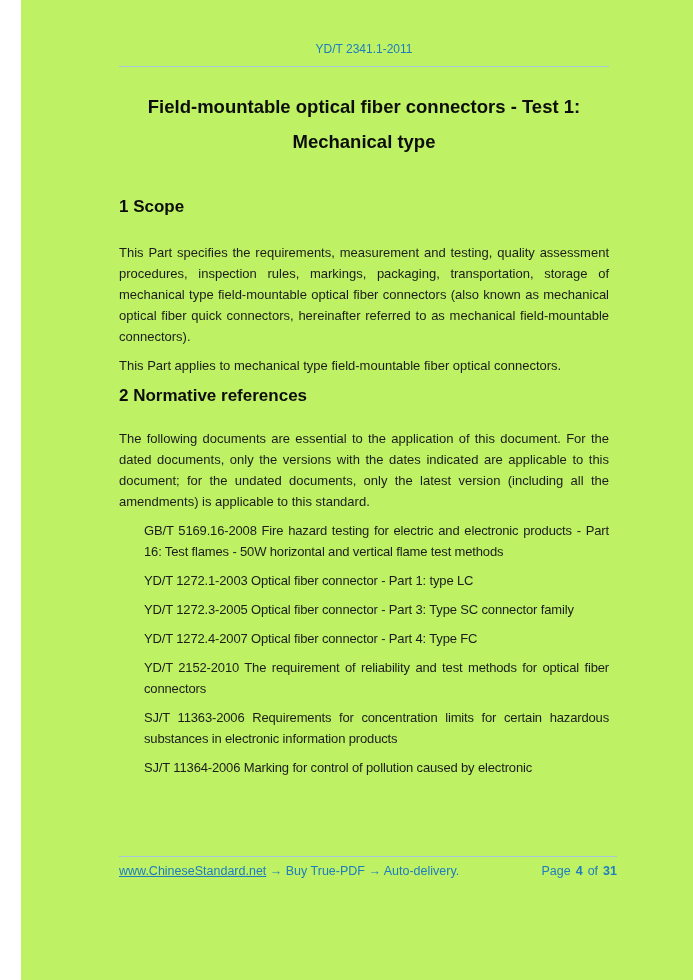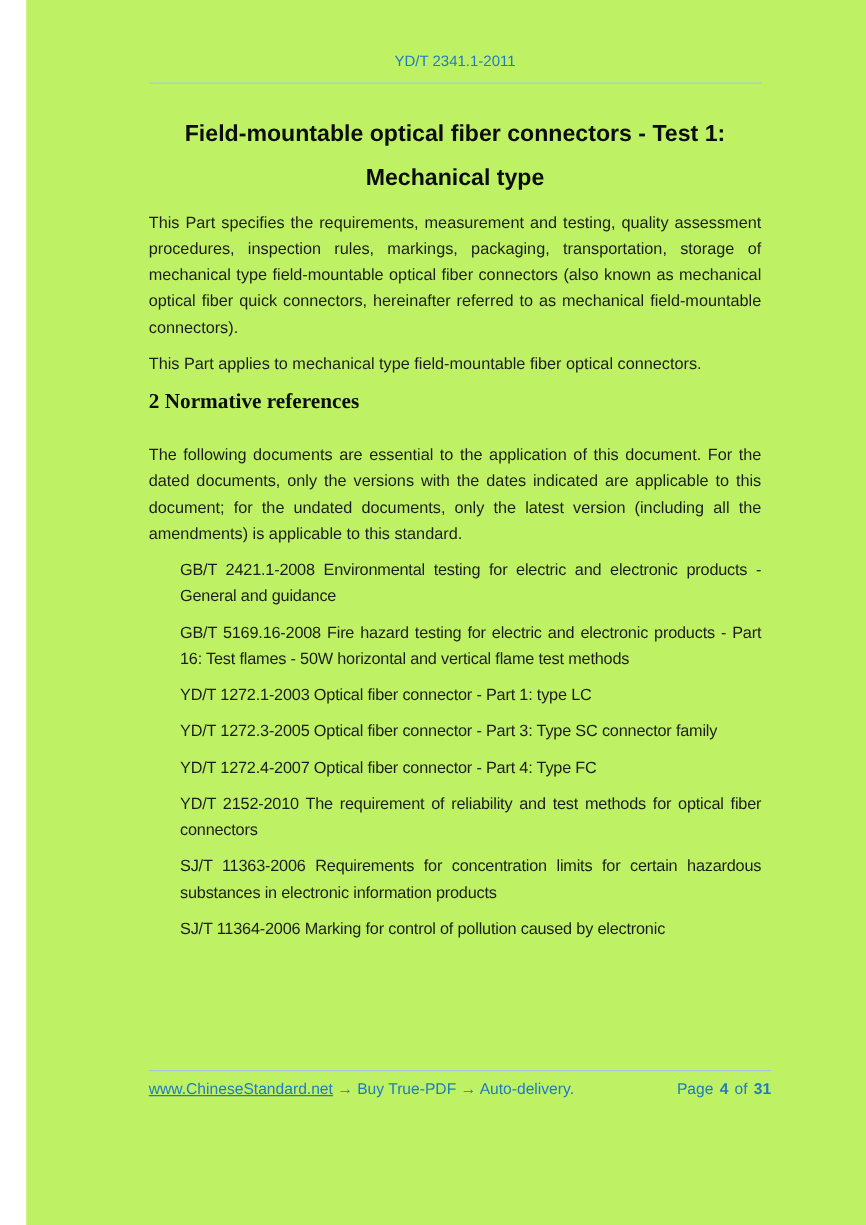--- a/index.html
+++ b/index.html
@@ -43,21 +43,21 @@
     color: #0d0d0d;
   }
 
   h2.section-heading {
     font-size: 17px;
     font-weight: bold;
     line-height: 20px;
     color: #0d0d0d;
   }
   h2.heading-scope { margin: 38px 0 25px 0; }
-  h2.heading-normative { margin: 10px 0 22px 0; font-family: Liberation Serif, serif; }
+  h2.heading-normative { margin: 10px 0 22px 0; }
 
   p.body {
     font-size: 13px;
     line-height: 21px;
     text-align: justify;
     margin: 8px 0;
     color: var(--text);
   }
 
   .refs {
@@ -96,30 +96,30 @@
   <div class="content">
 
     <div class="doc-number">YD/T 2341.1-2011</div>
     <div class="header-rule"></div>
 
     <div class="title">
       <div>Field-mountable optical fiber connectors - Test 1:</div>
       <div>Mechanical type</div>
     </div>
 
+    <h2 class="section-heading heading-scope">1 Scope</h2>
 
     <p class="body">This Part specifies the requirements, measurement and testing, quality assessment procedures, inspection rules, markings, packaging, transportation, storage of mechanical type field-mountable optical fiber connectors (also known as mechanical optical fiber quick connectors, hereinafter referred to as mechanical field-mountable connectors).</p>
     <p class="body">This Part applies to mechanical type field-mountable fiber optical connectors.</p>
 
     <h2 class="section-heading heading-normative">2 Normative references</h2>
 
     <p class="body">The following documents are essential to the application of this document. For the dated documents, only the versions with the dates indicated are applicable to this document; for the undated documents, only the latest version (including all the amendments) is applicable to this standard.</p>
 
     <div class="refs">
-      <p class="body">GB/T 2421.1-2008 Environmental testing for electric and electronic products - General and guidance</p>
       <p class="body">GB/T 5169.16-2008 Fire hazard testing for electric and electronic products - Part 16: Test flames - 50W horizontal and vertical flame test methods</p>
       <p class="body">YD/T 1272.1-2003 Optical fiber connector - Part 1: type LC</p>
       <p class="body">YD/T 1272.3-2005 Optical fiber connector - Part 3: Type SC connector family</p>
       <p class="body">YD/T 1272.4-2007 Optical fiber connector - Part 4: Type FC</p>
       <p class="body">YD/T 2152-2010 The requirement of reliability and test methods for optical fiber connectors</p>
       <p class="body">SJ/T 11363-2006 Requirements for concentration limits for certain hazardous substances in electronic information products</p>
       <p class="body">SJ/T 11364-2006 Marking for control of pollution caused by electronic</p>
     </div>
 
   </div>

